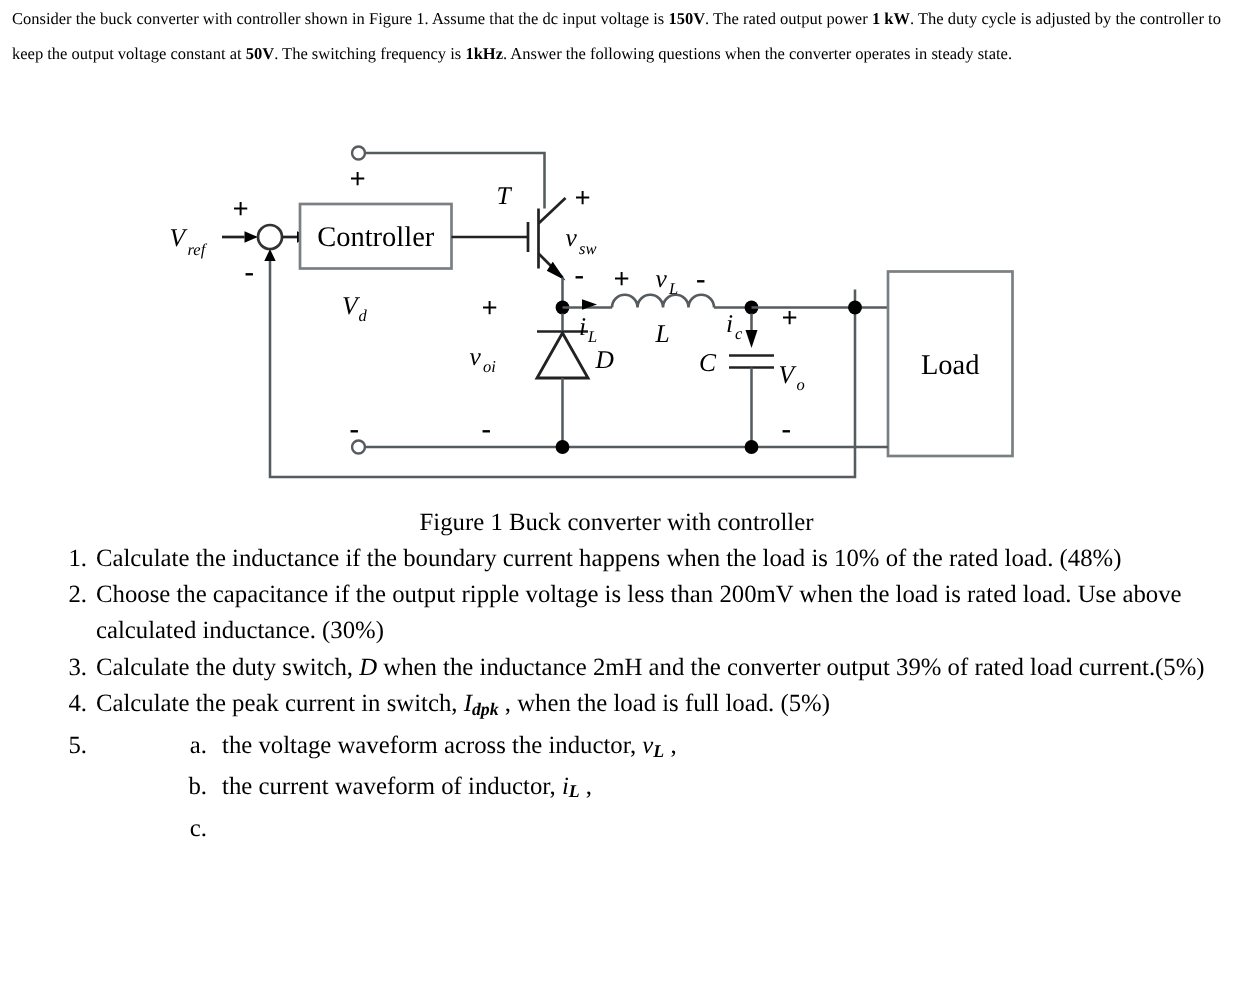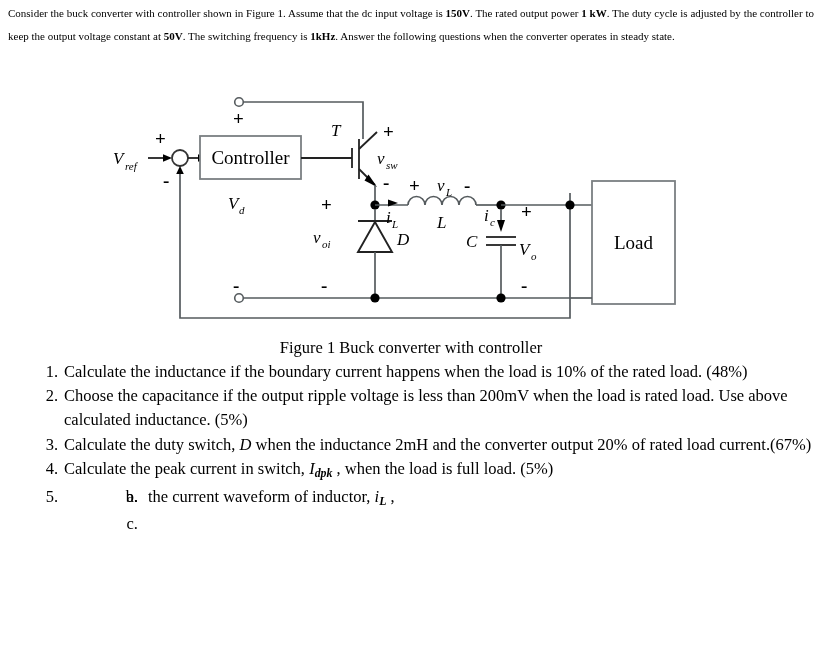--- a/index.html
+++ b/index.html
@@ -237,31 +237,31 @@
 
 <div id="caption">Figure 1 Buck converter with controller</div>
 
 <div id="questions">
     <div class="q-item">
       <span class="q-num">1.</span>
       <span class="q-text"><span>Calculate the inductance if the boundary current happens when the load is 10% of the rated load. (48%)</span></span>
     </div>
     <div class="q-item">
       <span class="q-num">2.</span>
-      <span class="q-text"><span>Choose the capacitance if the output ripple voltage is less than 200mV when the load is rated load. Use above calculated inductance. (5%)</span></span>
+      <span class="q-text"><span>Choose the capacitance if the output ripple voltage is less than 200mV when the load is rated load. Use above calculated inductance. (30%)</span></span>
     </div>
     <div class="q-item">
       <span class="q-num">3.</span>
-      <span class="q-text"><span>Calculate the duty switch, </span><span class="mi">D</span><span> when the inductance 2mH and the converter output 20% of rated load current.(67%)</span></span>
+      <span class="q-text"><span>Calculate the duty switch, </span><span class="mi">D</span><span> when the inductance 2mH and the converter output 39% of rated load current.(5%)</span></span>
     </div>
     <div class="q-item">
       <span class="q-num">4.</span>
       <span class="q-text"><span>Calculate the peak current in switch, </span><span class="mi">I</span><span class="sub">dpk</span><span> , when the load is full load. (5%)</span></span>
     </div>
     <div class="q-item">
       <span class="q-num">5.</span>
       <div class="sub-list">
-        <div class="sub-item"><span class="sub-let">a.</span></div>
+        <div class="sub-item"><span class="sub-let">a.</span><span><span>the voltage waveform across the inductor, </span><span class="mi">v</span><span class="sub">L</span><span> ,</span></span></div>
         <div class="sub-item"><span class="sub-let">b.</span><span><span>the current waveform of inductor, </span><span class="mi">i</span><span class="sub">L</span><span> ,</span></span></div>
         <div class="sub-item"><span class="sub-let">c.</span></div>
       </div>
     </div>
   </div>
 
 </body></html>

